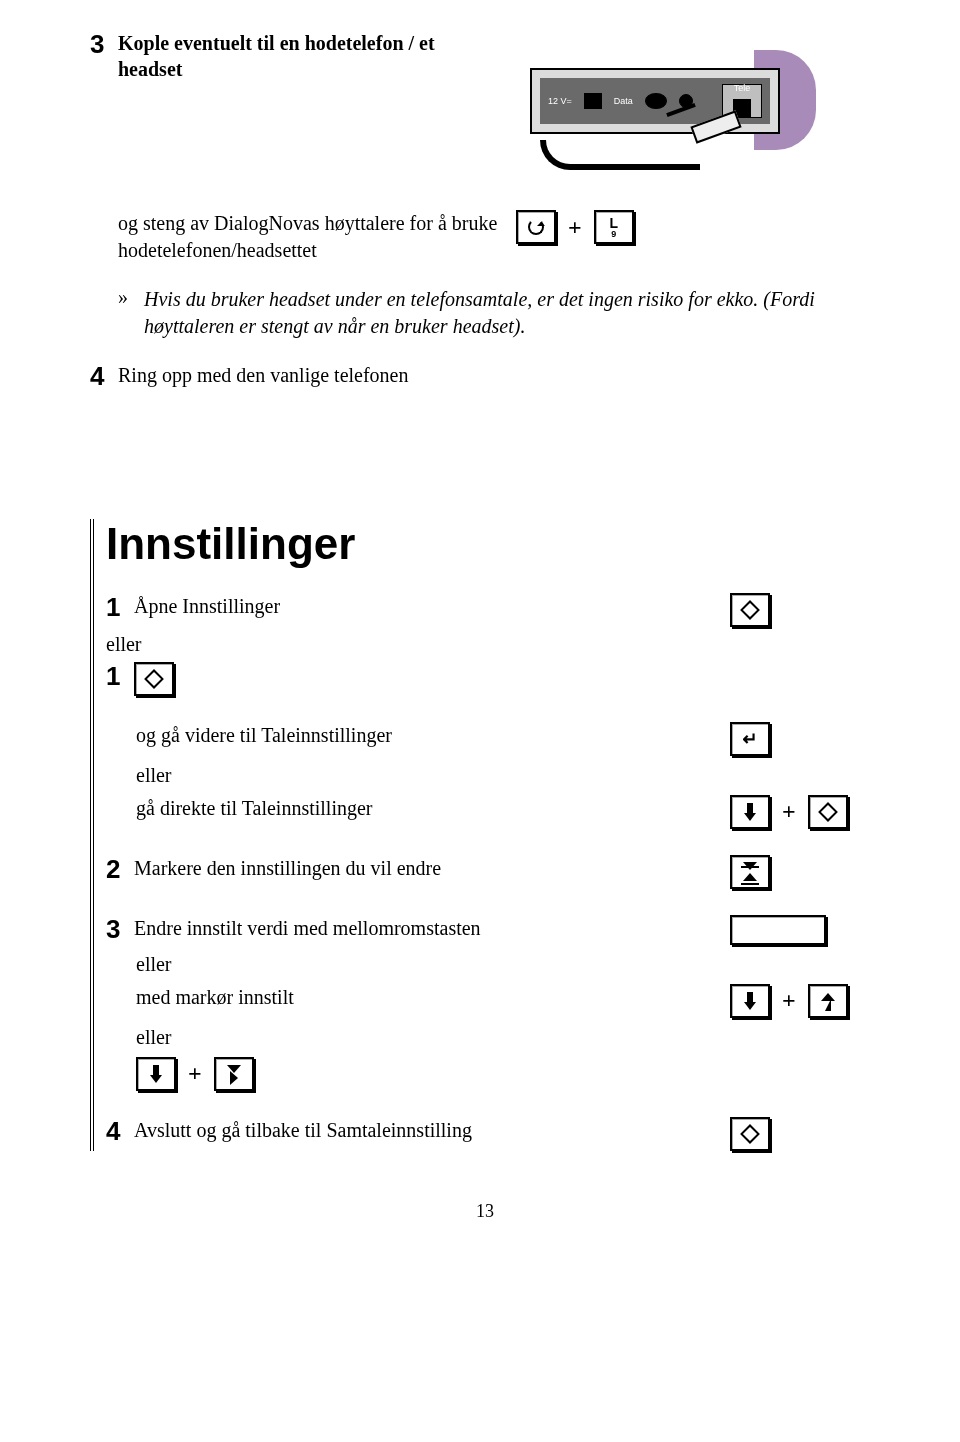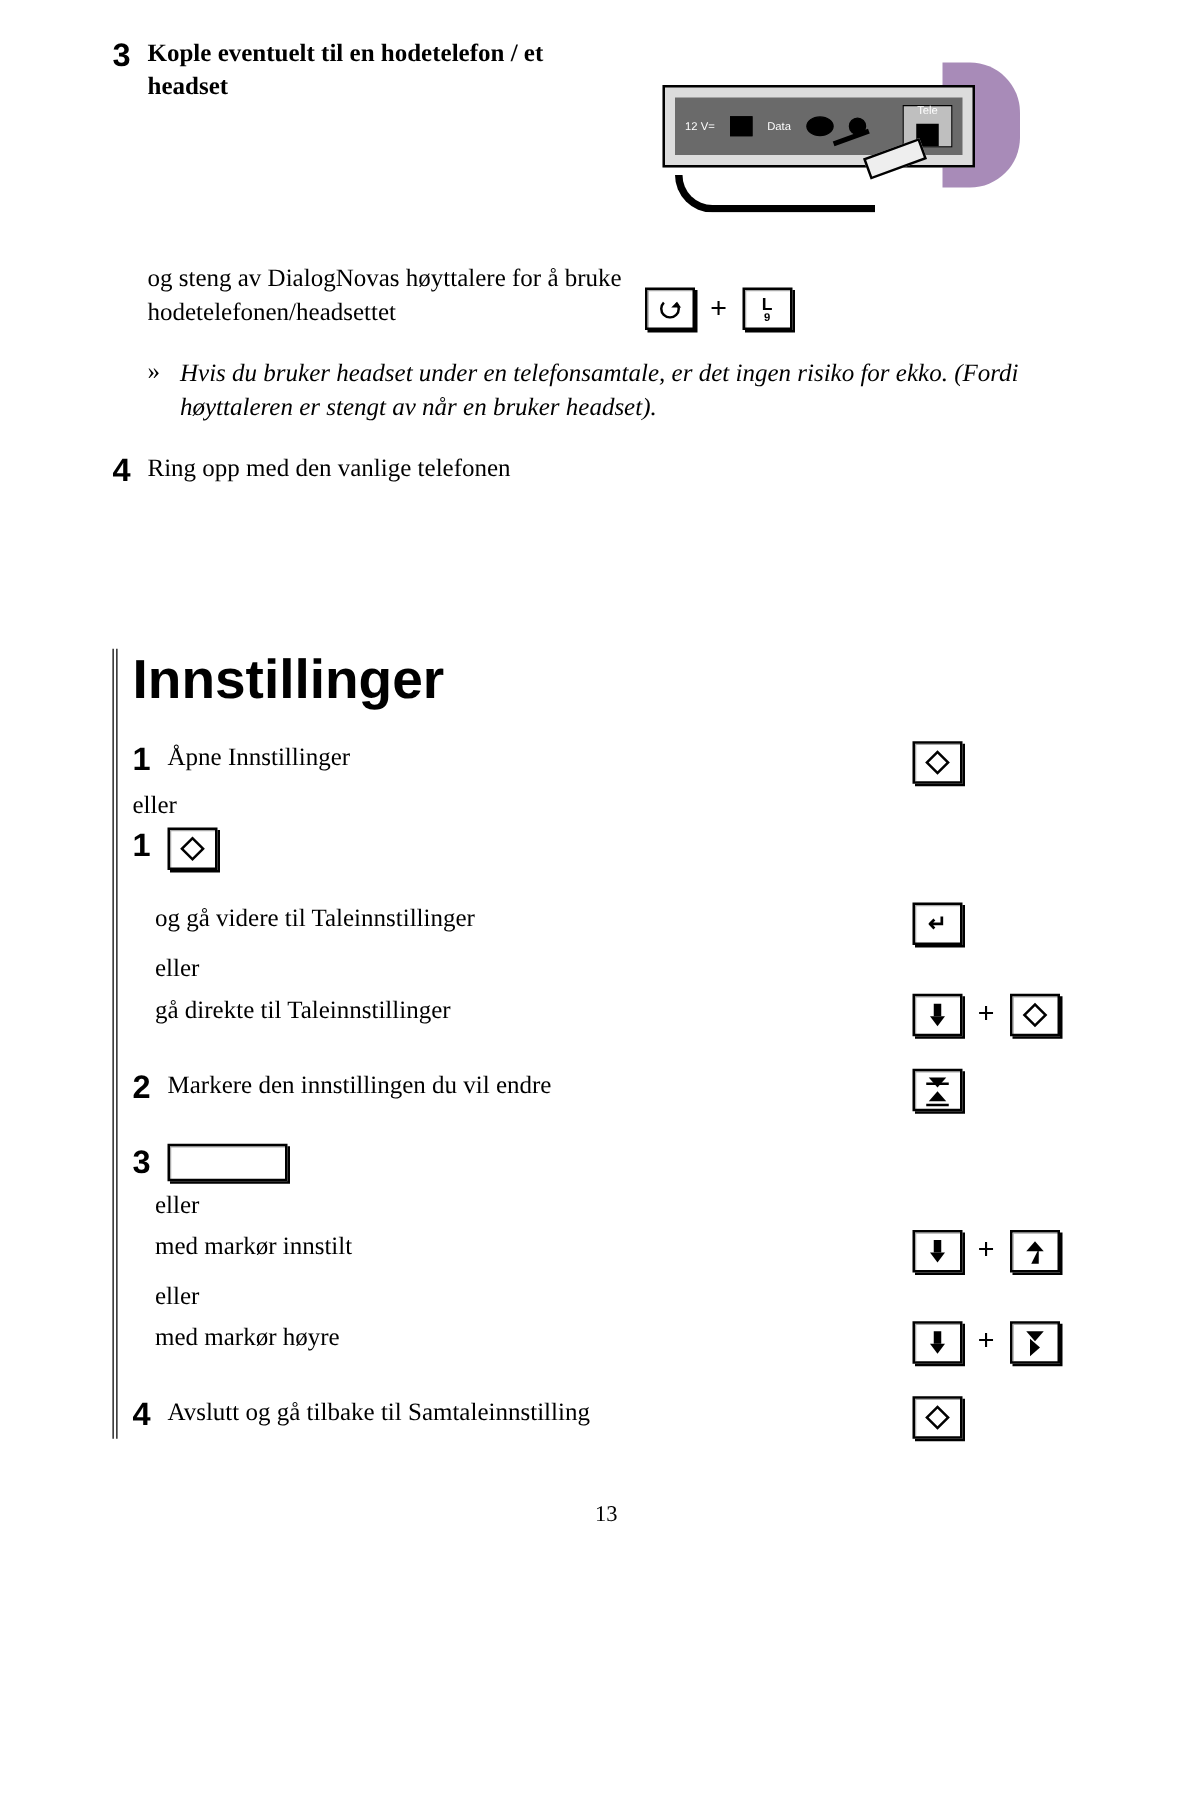--- a/index.html
+++ b/index.html
@@ -35,21 +35,21 @@
     font-size: 20px;
     line-height: 1.35;
   }
   .italic { font-style: italic; }
   .indent-block {
     margin-left: 28px;
     margin-top: 22px;
   }
   .indent-right {
     display: flex;
-    align-items: flex-end;
+    align-items: flex-start;
     gap: 18px;
   }
   .indent-right > .left { flex: 1; }
   .indent-right > .right { flex-shrink: 0; display: flex; align-items: center; gap: 10px; }
   .note-row {
     display: flex;
     gap: 8px;
     margin-top: 22px;
     margin-left: 28px;
   }
@@ -253,21 +253,21 @@
   }
 
   .top-relative { position: relative; min-height: 150px; }
 
   .page-num {
     text-align: center;
     font-size: 18px;
     margin-top: 50px;
   }
   
-  .inside-left { margin-left: 18px; }
+  .inside-left { margin-left: 30px; }
 
 </style>
 </head>
 <body>
 
 <div class="top-relative">
 
   <div class="device-wrap">
     <div class="device">
       <div class="shadow"></div>
@@ -388,20 +388,21 @@
           <span class="tri-up tri-with-line under" style="margin-top:2px;"></span>
         </span>
       </span>
     </div>
   </div>
 
   <div class="spacer-md"></div>
 
   <div class="list-row">
     <div class="step-num">3</div>
+    <div class="lbl body-text">Endre innstilt verdi med mellomromstasten</div>
     <div class="icon-col">
       <span class="kbtn wide"></span>
     </div>
   </div>
 
   <div class="body-text inside-left" style="margin-top:6px; margin-bottom:6px;">eller</div>
 
   <div class="list-row inside-left">
     <div class="lbl body-text">med markør innstilt</div>
     <div class="icon-col">
@@ -414,21 +415,20 @@
           <span class="tri-up"></span>
           <span class="tri-down" style="border-top-color:#000;border-top-width:6px;border-left-width:12px;border-right-width:0;transform:rotate(90deg);"></span>
         </span>
       </span>
     </div>
   </div>
 
   <div class="body-text inside-left" style="margin-top:6px; margin-bottom:6px;">eller</div>
 
   <div class="list-row inside-left">
-    <div class="lbl body-text">med markør høyre</div>
     <div class="icon-col">
       <span class="kbtn">
           <span class="glyph-shift down"></span>
         </span>
       <span class="plus-sign">+</span>
       <span class="kbtn">
         <span class="stack-arrows">
           <span class="tri-down"></span>
           <span class="tri-up" style="transform:rotate(90deg);"></span>
         </span>

